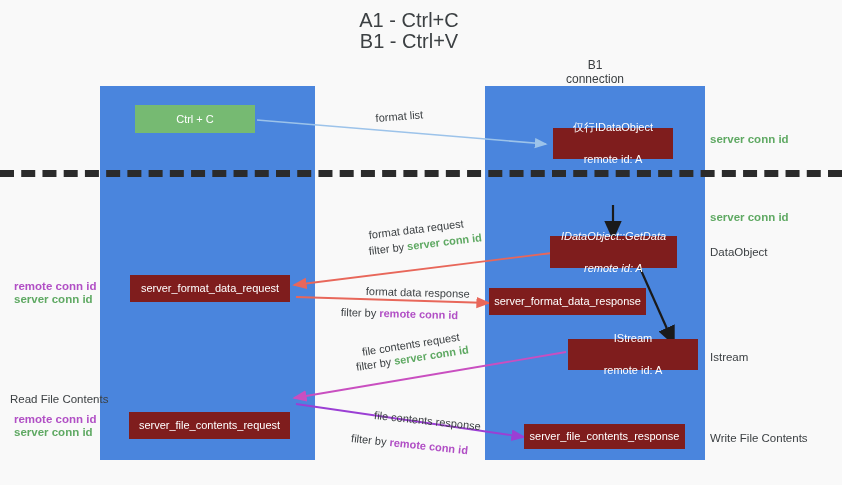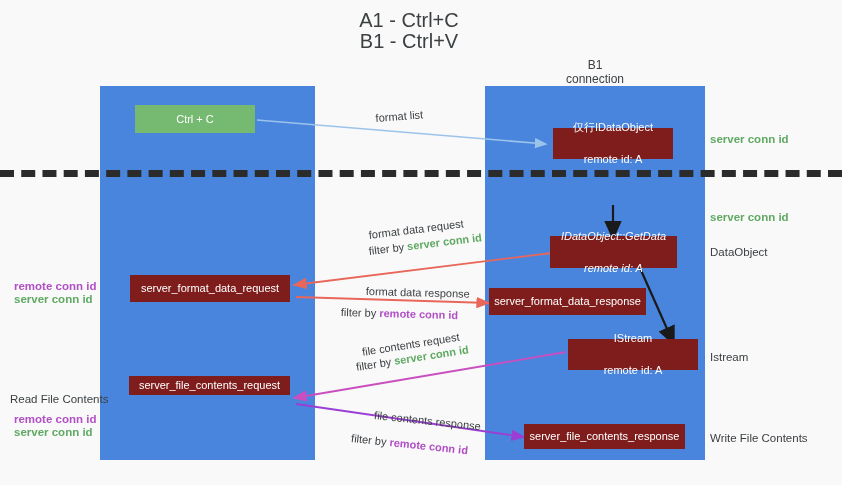--- a/index.html
+++ b/index.html
@@ -162,21 +162,21 @@
 
   <div class="abs box orange" style="left:489px; top:288px; width:157px; height:27px;">
     <div>server_format_data_response</div>
   </div>
 
   <div class="abs box orange" style="left:568px; top:339px; width:130px; height:31px;">
     <div>IStream</div>
     <div>remote id: A</div>
   </div>
 
-  <div class="abs box orange" style="left:129px; top:376px; width:161px; height:19px;">
+  <div class="abs box orange" style="left:129px; top:412px; width:161px; height:27px;">
     <div>server_file_contents_request</div>
   </div>
 
   <div class="abs box orange" style="left:524px; top:424px; width:161px; height:25px;">
     <div>server_file_contents_response</div>
   </div>
 
   <div class="abs lbl green" style="left:710px; top:132px;">server conn id</div>
   <div class="abs lbl green" style="left:710px; top:210px;">server conn id</div>
   <div class="abs lbl dark" style="left:710px; top:245px;">DataObject</div>

